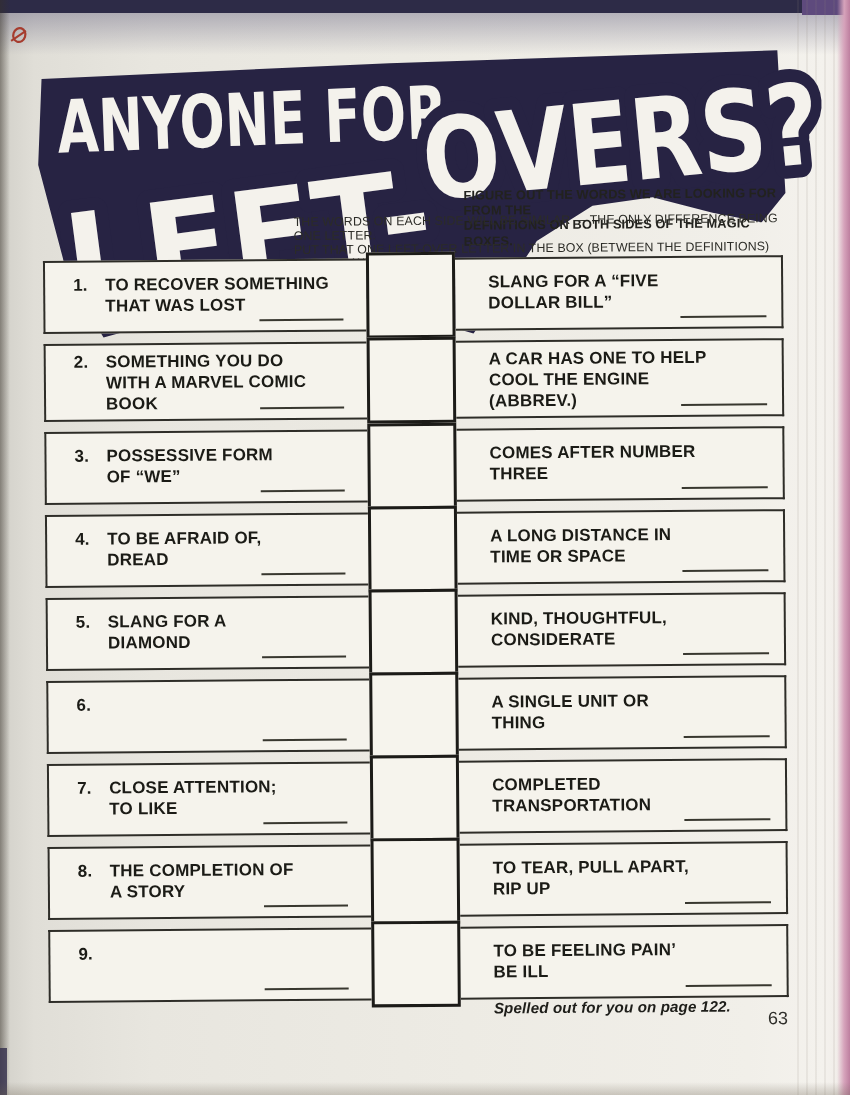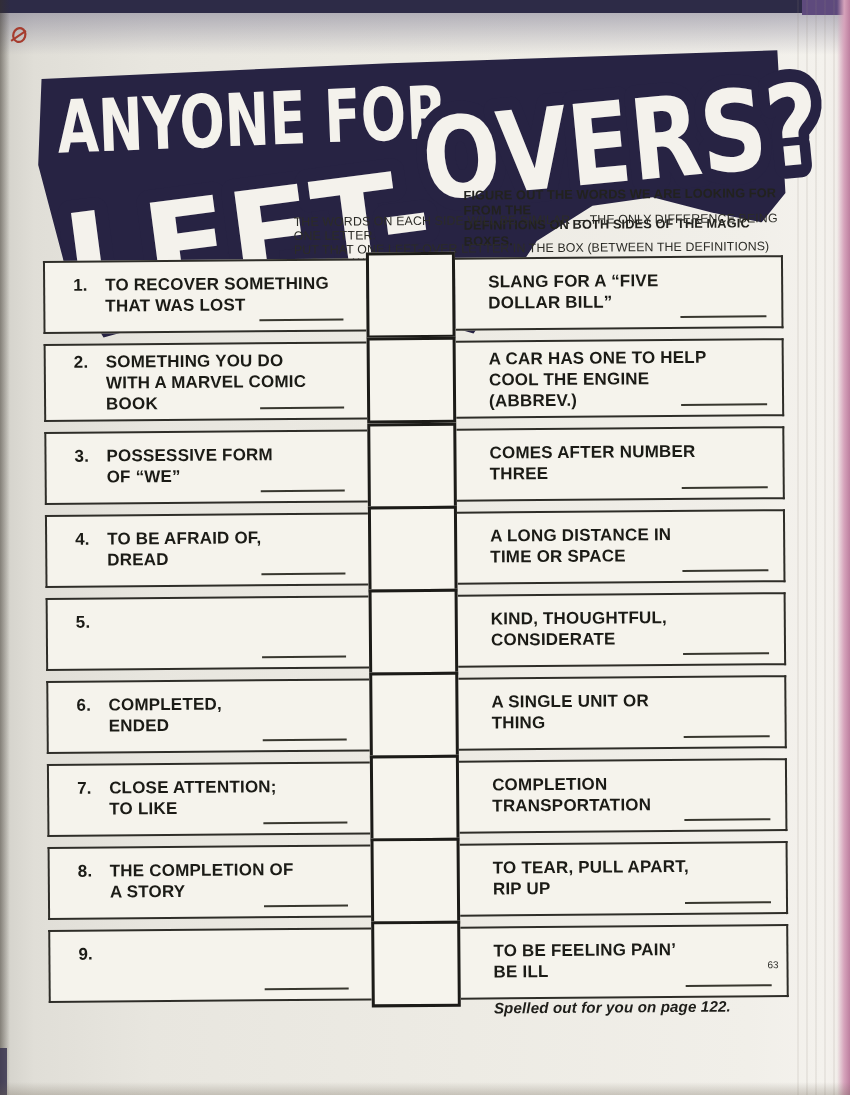--- a/index.html
+++ b/index.html
@@ -52,21 +52,21 @@
   .num,.ctext{font-weight:bold;font-size:17px;line-height:21px;color:var(--ink);letter-spacing:.2px;}
   .ctext{white-space:pre-line;}
   .rdef{padding:12px 10px 0 33px;}
   .row.tall .rdef{padding-top:6px;}
   .blank{position:absolute;bottom:9px;height:2px;background:#38372f;}
   .lbox .blank{right:23px;width:84px;}
   .rbox .blank{right:15px;width:86px;}
   
   .footer-note{position:absolute;left:490px;top:1000px;font-size:15.2px;font-weight:bold;
     font-style:italic;color:#1e1e1a;letter-spacing:.1px;}
-  .page-num{position:absolute;left:764px;top:962px;font-size:10px;color:#2f2f2b;}
+  .page-num{position:absolute;left:764px;top:1011px;font-size:18px;color:#2f2f2b;}
 </style>
 </head>
 <body>
 
 <div class="page">
 
   <div class="top-band"></div>
   <div class="top-band-shadow"></div>
   <div class="corner-purple"></div>
   <div class="curl-lines"></div>
@@ -179,39 +179,39 @@
 TIME OR SPACE</span>
       </div>
       <div class="blank"></div>
     </div>
   </div>
 
   <div class="row">
     <div class="lbox">
       <div class="ldef">
         <span class="num">5.</span>
+        <span class="ctext">SLANG FOR A
+DIAMOND</span>
       </div>
       <div class="blank"></div>
     </div>
     <div class="magic"></div>
     <div class="rbox">
       <div class="rdef">
         <span class="ctext">KIND, THOUGHTFUL,
 CONSIDERATE</span>
       </div>
       <div class="blank"></div>
     </div>
   </div>
 
   <div class="row">
     <div class="lbox">
       <div class="ldef">
         <span class="num">6.</span>
-        <span class="ctext">COMPLETED,
-ENDED</span>
       </div>
       <div class="blank"></div>
     </div>
     <div class="magic"></div>
     <div class="rbox">
       <div class="rdef">
         <span class="ctext">A SINGLE UNIT OR
 THING</span>
       </div>
       <div class="blank"></div>
@@ -223,21 +223,21 @@
       <div class="ldef">
         <span class="num">7.</span>
         <span class="ctext">CLOSE ATTENTION;
 TO LIKE</span>
       </div>
       <div class="blank"></div>
     </div>
     <div class="magic"></div>
     <div class="rbox">
       <div class="rdef">
-        <span class="ctext">COMPLETION
+        <span class="ctext">COMPLETED
 TRANSPORTATION</span>
       </div>
       <div class="blank"></div>
     </div>
   </div>
 
   <div class="row">
     <div class="lbox">
       <div class="ldef">
         <span class="num">8.</span>

